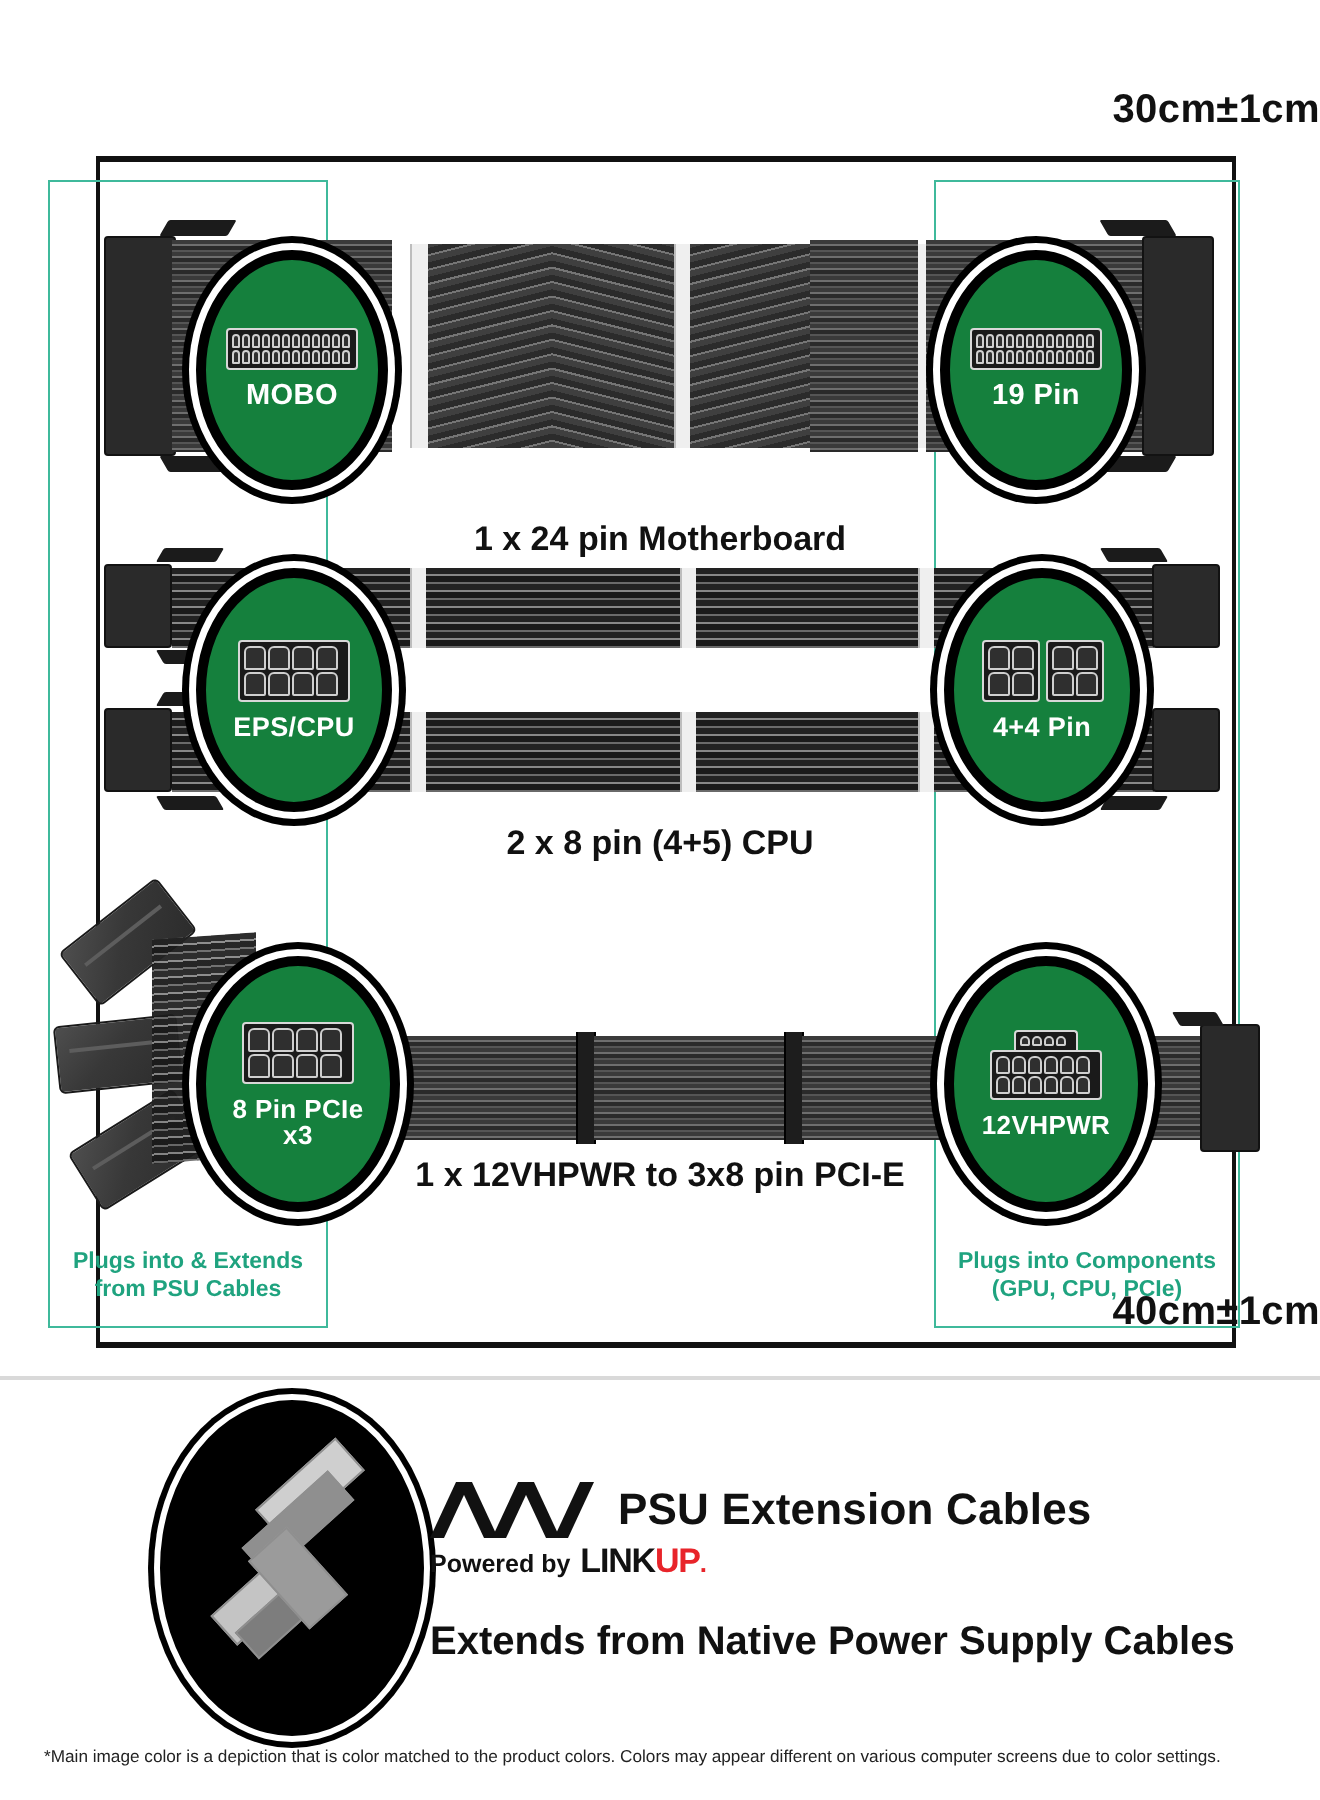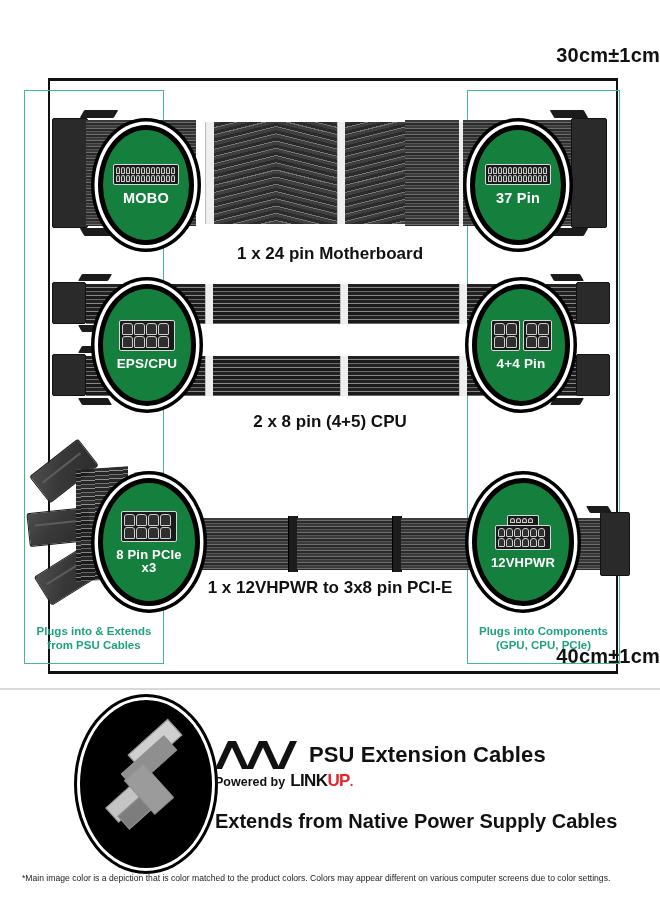--- a/index.html
+++ b/index.html
@@ -44,21 +44,21 @@
   
   .row { position: absolute; left: 0; width: 660px; }
   #row-1 { top: 100px; height: 160px; }
   #row-2 { top: 268px; height: 150px; }
   #row-3 { top: 440px; height: 175px; }
 
   .row-caption {
     position: absolute; width: 100%; text-align: center;
     font-size: 17px; font-weight: bold; color: #111;
   }
-  #cap-1 { top: 244px; }
+  #cap-1 { top: 260px; }
   #cap-2 { top: 412px; }
   #cap-3 { top: 578px; }
 
   
   .sleeve {
     position: absolute;
     background:
       repeating-linear-gradient(to bottom,
         #3a3a3a 0px, #3a3a3a 2px,
         #6e6e6e 2px, #6e6e6e 3px,
@@ -272,21 +272,21 @@
           <i></i>
           <i></i>
           <i></i>
           <i></i>
           <i></i>
           <i></i>
           <i></i>
           <i></i>
           <i></i>
       </div>
-      <span class="badge-label">37 Pin</span>
+      <span class="badge-label">19 Pin</span>
     </div>
   </div>
 
   <div class="row-caption" id="cap-1">1 x 24 pin Motherboard</div>
 
   <div class="row" id="row-2">
 
     <div class="plug" style="left:52px; top:14px; width:34px; height:42px;"></div>
     <div class="plug-tab" style="left:80px; top:6px; width:30px; height:7px; transform:skewX(-30deg);"></div>
     <div class="plug" style="left:52px; top:86px; width:34px; height:42px;"></div>

